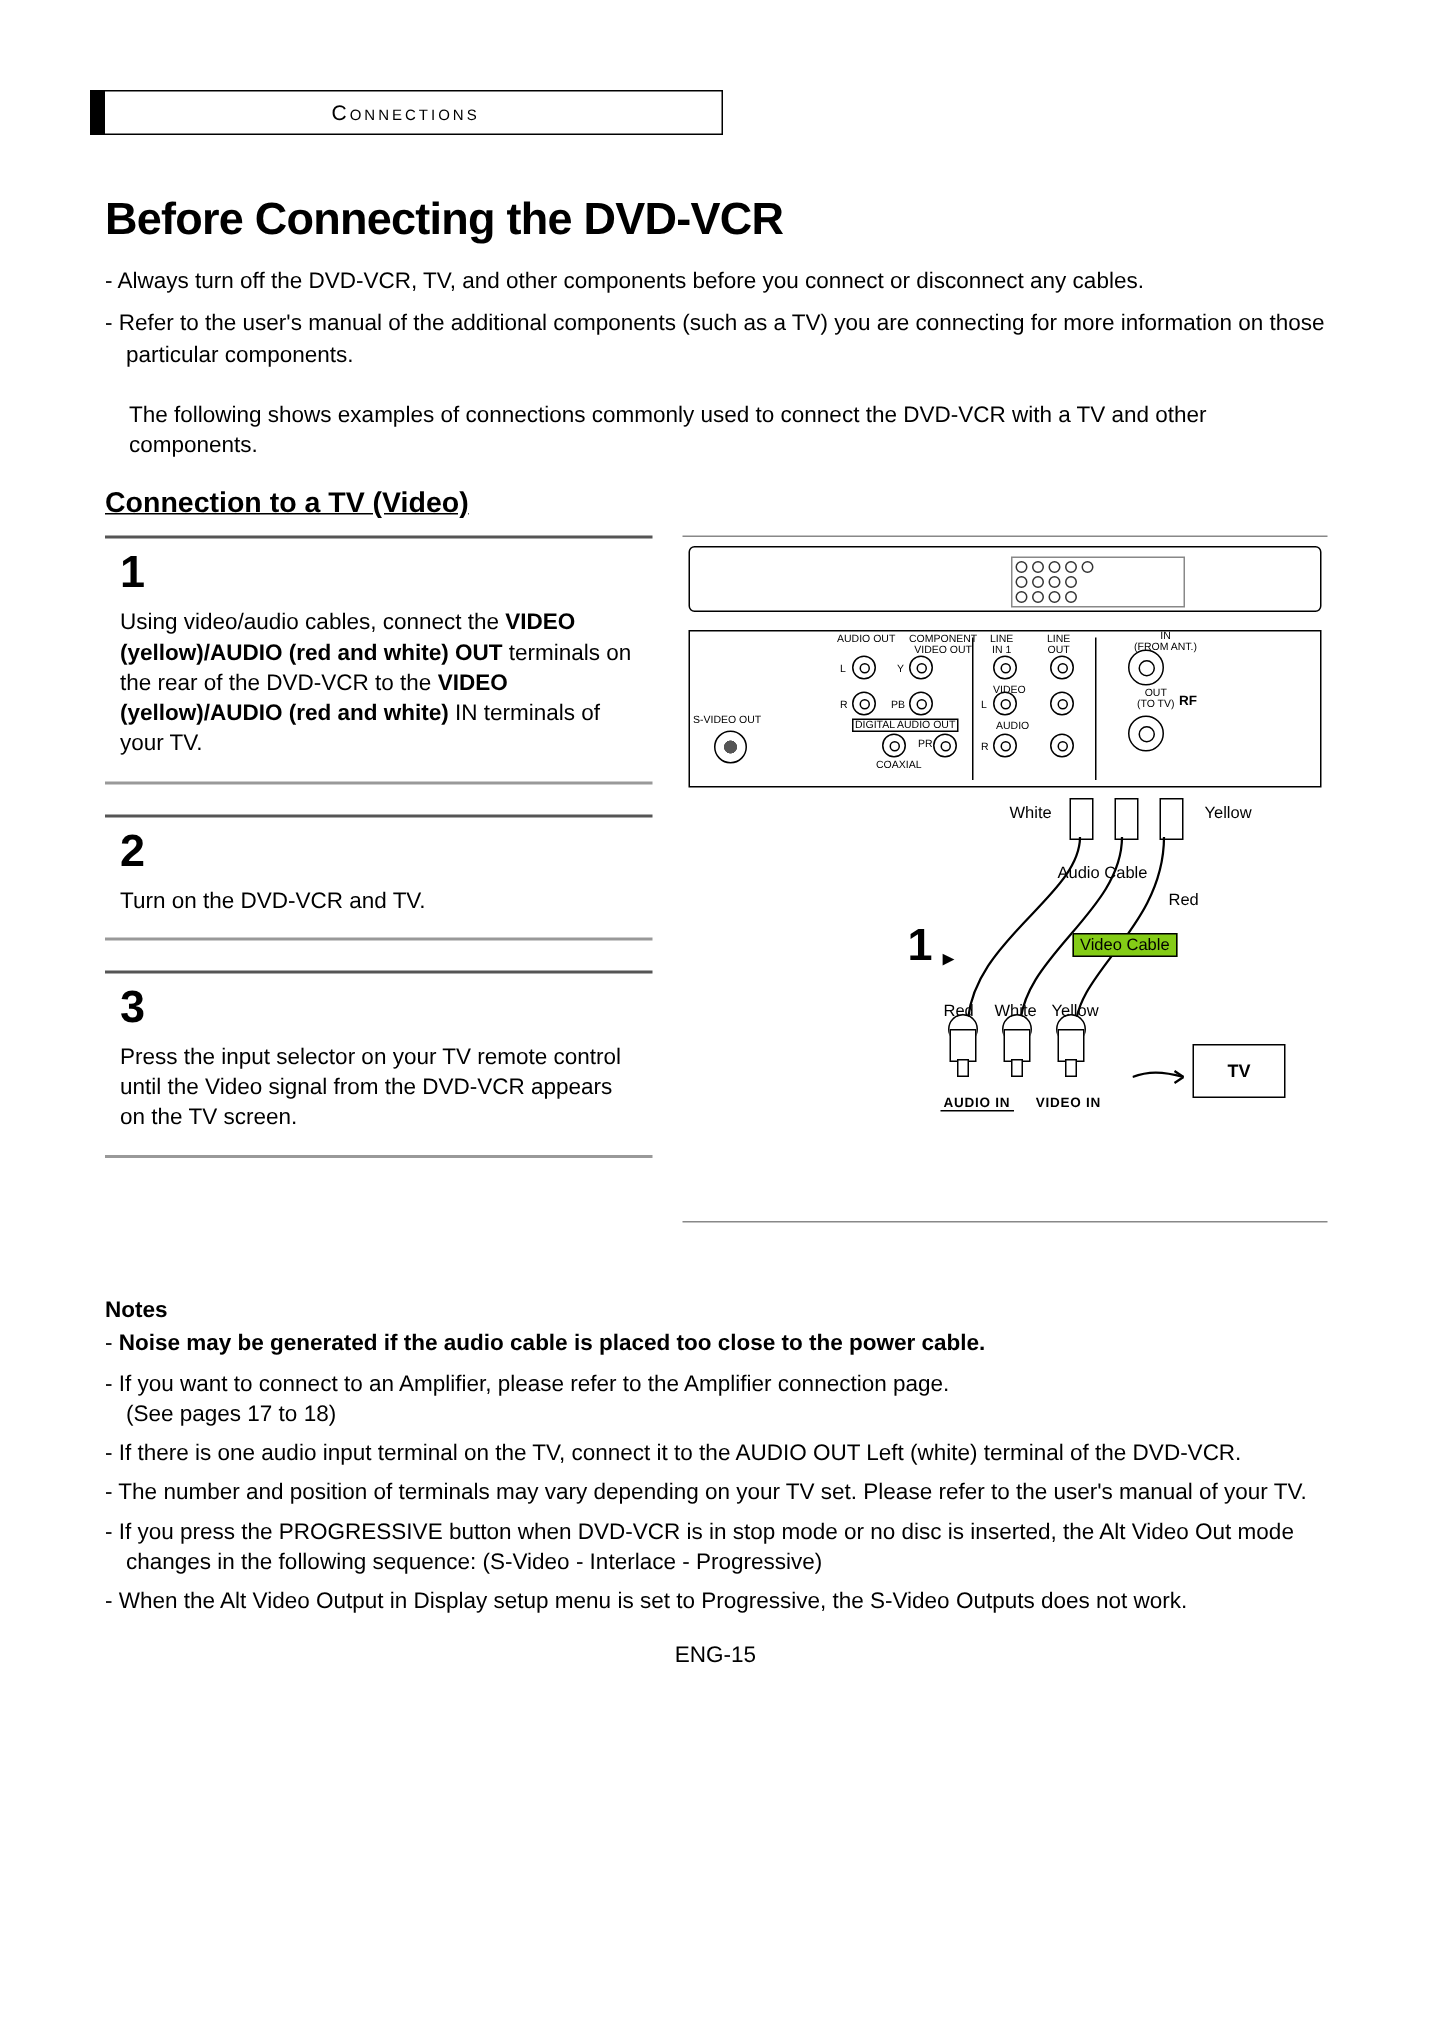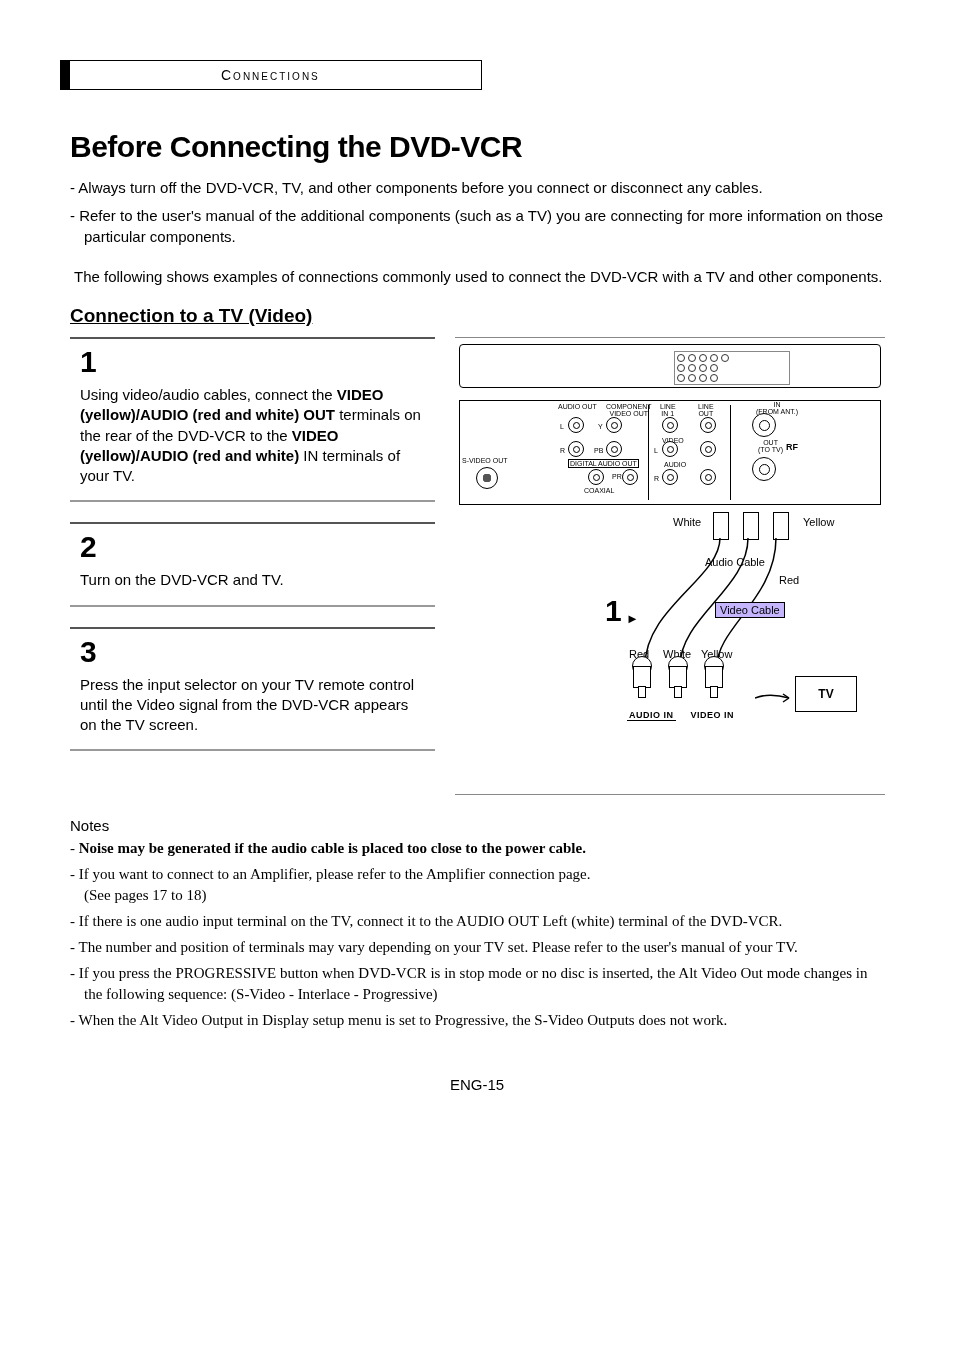--- a/index.html
+++ b/index.html
@@ -55,21 +55,21 @@
     margin-bottom: 8px;
     padding-left: 14px;
     text-indent: -14px;
   }
   .intro-list li::before {
     content: "- ";
   }
   .body-text {
     font-size: 15px;
     line-height: 1.35;
-    margin: 0 0 18px 4px;
+    margin: 0 0 18px 16px;
   }
   h2.sub-heading {
     font-family: "Arial Black", Arial, sans-serif;
     font-weight: 900;
     font-size: 19px;
     margin: 18px 0 10px 0;
     text-decoration: underline;
   }
   .two-col {
     display: flex;
@@ -100,45 +100,44 @@
     font-family: "Arial Black", Arial, sans-serif;
     font-weight: 900;
     font-size: 30px;
     margin: 0 0 6px 0;
   }
   .step-text {
     font-size: 15px;
     line-height: 1.35;
   }
   .notes-heading {
-    font-weight: normal;
+    font-weight: bold;
     font-size: 15px;
-    margin-top: 22px;
+    margin-top: 50px;
     margin-bottom: 4px;
   }
   .notes-list {
     margin: 0;
     padding: 0;
     list-style: none;
-    font-family: Liberation Serif, serif;
   }
   .notes-list li {
     font-size: 15px;
     line-height: 1.35;
     margin-bottom: 6px;
     padding-left: 14px;
     text-indent: -14px;
   }
   .notes-list li::before {
     content: "- ";
   }
   .page-num {
     text-align: center;
     font-size: 15px;
-    margin-top: 46px;
+    margin-top: 17px;
   }
 
   
   .diagram {
     position: relative;
     width: 430px;
     height: 440px;
     font-size: 9px;
   }
   .device-top {
@@ -466,21 +465,21 @@
           <svg class="wire-svg" viewBox="0 0 280 170">
 
             <path d="M115 0 C115 40, 40 70, 40 128" stroke="#000" fill="none" stroke-width="1.5"></path>
             <path d="M143 0 C143 50, 75 80, 75 128" stroke="#000" fill="none" stroke-width="1.5"></path>
 
             <path d="M171 0 C171 60, 112 90, 112 128" stroke="#000" fill="none" stroke-width="1.5"></path>
           </svg>
 
           <span class="cable-label" style="top:18px;left:100px;">Audio Cable</span>
           <span class="cable-label" style="top:36px;left:174px;">Red</span>
-          <span class="cable-label" style="top:64px;left:110px;border:1px solid #000;padding:1px 4px;background:#c4b5fd;">Video Cable</span>
+          <span class="cable-label" style="top:64px;left:110px;border:1px solid #000;padding:1px 4px;background:#84cc16;">Video Cable</span>
 
           <span class="cable-label" style="top:110px;left:24px;">Red</span>
           <span class="cable-label" style="top:110px;left:58px;">White</span>
           <span class="cable-label" style="top:110px;left:96px;">Yellow</span>
 
           <div class="plug-bottom-row">
             <div class="plug-down">
                 <div class="ring"></div>
                 <div class="body"></div>
                 <div class="tip"></div>

